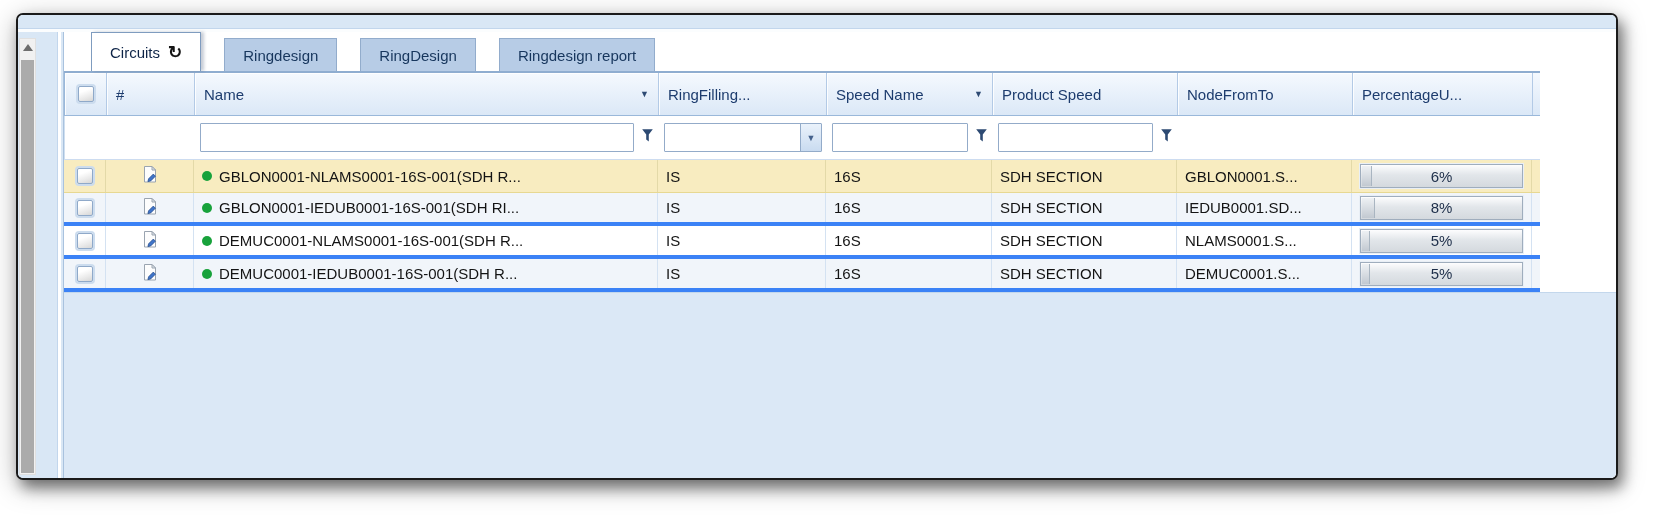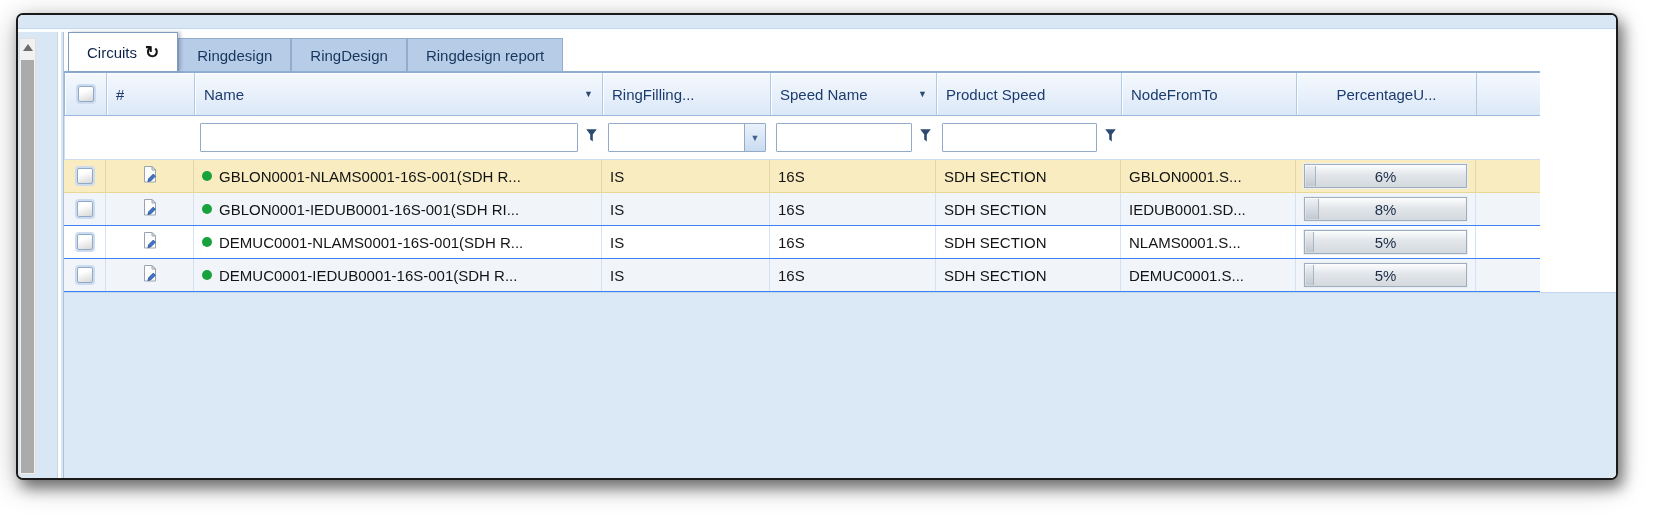--- a/index.html
+++ b/index.html
@@ -22,49 +22,49 @@
   .left-rail{width:45px;background:#d9e7f5;position:relative;flex:0 0 auto;}
   .vscrollbar{position:absolute;left:1px;top:6px;bottom:3px;width:17px;background:#f1f1f1;border:1px solid #e0e0e0;}
   .scroll-arrow{position:absolute;top:5px;left:3px;width:0;height:0;border-left:5px solid transparent;border-right:5px solid transparent;border-bottom:7px solid #6e6e6e;}
   .scroll-thumb{position:absolute;top:21px;bottom:1px;left:1px;right:1px;background:#ababab;}
   .rail-divider{position:absolute;right:2px;top:0;bottom:0;width:4px;background:#ffffff;border-left:1px solid #c2d6ec;}
 
   .content{flex:1;background:#ffffff;display:flex;flex-direction:column;min-width:0;border-left:1px solid #a9c2de;}
 
   
   .tabbar{height:39px;display:flex;align-items:flex-end;padding-left:4px;background:#fff;flex:0 0 auto;}
-  .tab{display:flex;align-items:center;gap:8px;padding:0 18px;height:33px;background:#b7cce6;border:1px solid #92accc;border-bottom:none;color:#17365d;font-size:15px;cursor:pointer;white-space:nowrap;}
+  .tab{display:flex;align-items:center;gap:8px;padding:0 18px;height:33px;background:#b7cce6;border:1px solid #92accc;border-bottom:none;color:#17365d;font-size:15px;cursor:pointer;white-space:nowrap;margin-left:23px;}
   .tab.active{background:#ffffff;height:39px;border:1px solid #7f9cbf;border-bottom:none;color:#0e2447;z-index:2;box-shadow:3px 0 3px rgba(70,90,120,.3);}
   .refresh{font-size:17px;font-weight:bold;color:#151515;line-height:1;}
 
   
   .grid{flex:0 0 auto;width:1476px;border-top:2px solid #8fadd0;}
   .grid-header{display:flex;background:linear-gradient(#f5f9fe,#dbe8f7);border-left:1px solid #9ab8da;border-bottom:1px solid #9ab8da;}
   .hcell{display:flex;align-items:center;padding:0 9px;height:42px;border-right:1px solid #b3cae6;color:#1d3c6e;font-size:15px;box-shadow:inset 1px 1px 0 rgba(255,255,255,.85);white-space:nowrap;overflow:hidden;}
   .hlabel{white-space:nowrap;overflow:hidden;}
   .sortarrow{margin-left:auto;font-size:9px;color:#2d4a73;padding-left:8px;cursor:pointer;}
 
   .col-sel{width:42px;justify-content:center;padding:0;}
   .col-num{width:88px;}
-  .col-name{width:408px;}
+  .col-name{width:464px;}
   .col-inventory_status{width:168px;}
   .col-speed{width:166px;}
   .col-product{width:185px;}
   .col-node_from_to{width:175px;}
-  .col-percentage{width:180px;justify-content:center;}
+  .col-percentage{width:180px;}
 
   .grid-filter{display:flex;height:44px;background:#fff;border-left:1px solid #cfdff0;border-bottom:1px solid #cddcf0;align-items:center;}
   .fcell{display:flex;align-items:center;height:100%;padding:0 5px;}
   .finput{height:29px;border:1px solid #93abc9;flex:1;min-width:0;padding:0 6px;font-size:14px;outline:none;background:#fff;border-radius:1px;}
   .funnel{margin-left:7px;flex:0 0 auto;cursor:pointer;}
   .combo{display:flex;height:29px;border:1px solid #93abc9;flex:1;min-width:0;background:#fff;border-radius:1px;}
   .combo-input{flex:1;min-width:0;border:none;outline:none;padding:0 6px;font-size:14px;}
   .combo-btn{width:21px;background:linear-gradient(#eaf2fb,#c9dbf0);border-left:1px solid #93abc9;display:flex;align-items:center;justify-content:center;font-size:9px;color:#44618c;cursor:pointer;}
 
-  .row{display:flex;height:33px;background:#fff;border-bottom:1px solid #3b82f6;}
+  .row{display:flex;height:33px;background:#fff;border-bottom:4px solid #3b82f6;}
   .row.alt{background:#f1f5fa;}
   .row.selected{background:#f8ecc0;border-bottom:1px solid #e7d892;}
   .cell{display:flex;align-items:center;padding:0 8px;border-right:1px solid #d4e2f2;font-size:15px;color:#141414;white-space:nowrap;overflow:hidden;}
   .row.selected .cell{border-right-color:#e3d9a8;}
   .row .col-sel,.row .col-num{justify-content:center;padding:0;}
   .dot{width:10px;height:10px;border-radius:50%;margin-right:7px;flex:0 0 auto;}
   .name-text{overflow:hidden;white-space:nowrap;}
 
   .cb{width:16px;height:16px;border:1px solid #8fa9c9;background:linear-gradient(160deg,#ffffff 30%,#e9e9e9 70%,#d7d7d7);box-shadow:0 0 0 2px #ccdcee;border-radius:2px;cursor:pointer;}
 

